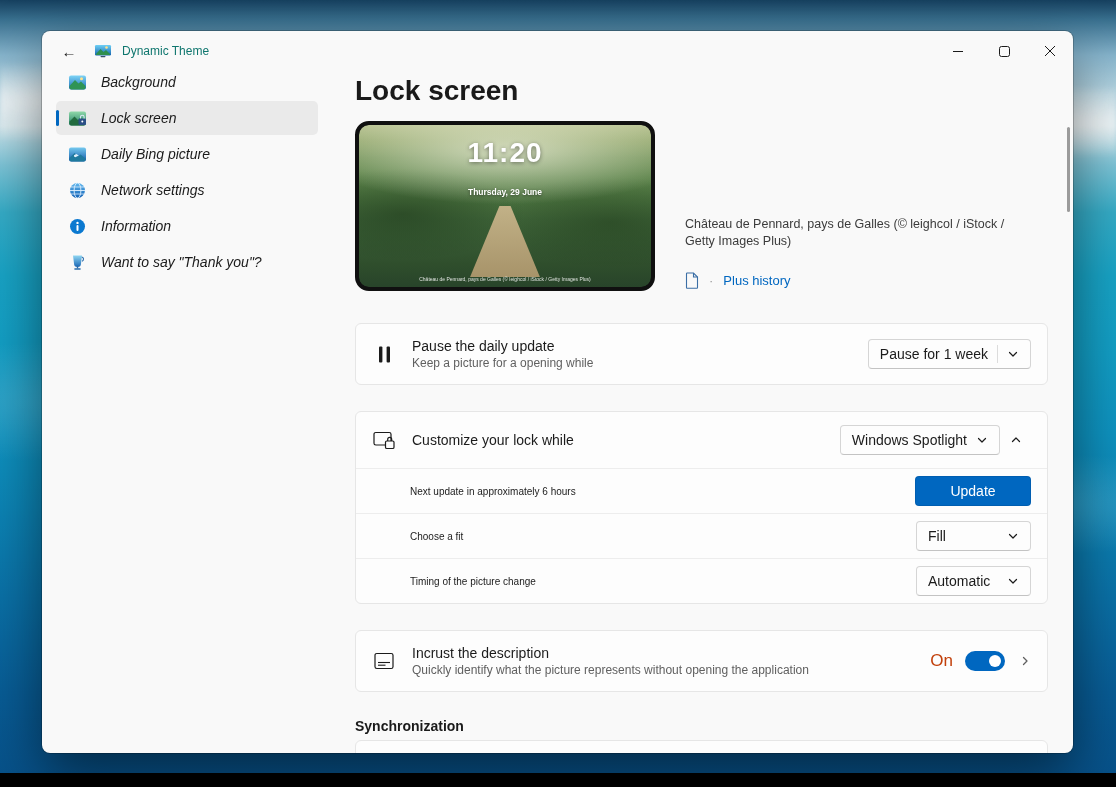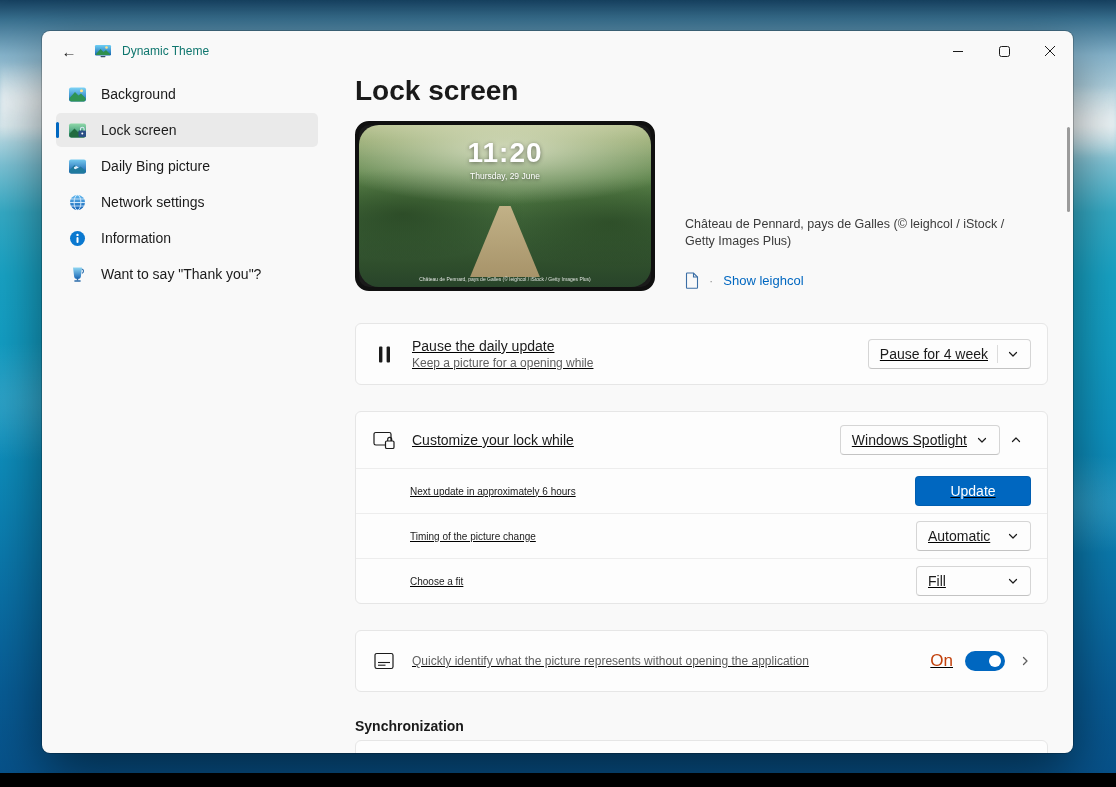--- a/index.html
+++ b/index.html
@@ -43,56 +43,56 @@
   .titlebar { position:absolute; top:0; left:0; right:0; height:40px; display:flex; align-items:center; padding-left:10px; }
   button { font-family:inherit; cursor:pointer; }
   .back-btn { width:34px; height:30px; border:none; background:transparent; border-radius:4px;
     font-size:15px; color:#1b1b1b; display:flex; align-items:center; justify-content:center; margin-right:8px; }
   .app-icon { width:18px; height:18px; margin-right:10px; display:flex; }
   .app-title { font-size:12px; color:#0f766e; }
   .win-controls { position:absolute; right:0; top:0; height:40px; display:flex; }
   .win-btn { width:46px; height:40px; border:none; background:transparent; display:flex; align-items:center; justify-content:center; }
 
   
-  .sidebar { position:absolute; top:46px; left:14px; width:262px; }
+  .sidebar { position:absolute; top:34px; left:14px; width:262px;font-style:italic; }
   .side-item { position:relative; display:flex; align-items:center; gap:14px; height:34px; margin-bottom:2px;
     border-radius:5px; padding:0 12px; font-size:14px; color:#1b1b1b; cursor:default; }
   .side-item.selected { background:#eaeaea; }
   .side-item.selected::before { content:""; position:absolute; left:0; top:9px; width:3px; height:16px; border-radius:2px; background:#0067C0; }
   .side-icon { width:19px; height:19px; flex:none; display:flex; }
 
   
   .content { position:absolute; top:40px; left:313px; width:693px; }
   h1 { margin:4px 0 14px; font-size:28px; font-weight:600; color:#1a1a1a; }
 
   .hero { display:flex; }
   .preview { width:300px; height:170px; border:4px solid #101010; border-radius:14px; overflow:hidden; position:relative; flex:none; background:#1a1a1a; }
-  .preview-img { position:absolute; inset:0; border-radius:20px; overflow:hidden;
+  .preview-img { position:absolute; inset:0; border-radius:9px; overflow:hidden;
     background:
       radial-gradient(120% 60% at 50% 16%, rgba(235,237,216,.75), rgba(235,237,216,0) 55%),
       radial-gradient(60% 40% at 15% 55%, rgba(18,42,16,.45), transparent 70%),
       radial-gradient(60% 40% at 86% 60%, rgba(23,48,18,.4), transparent 70%),
       linear-gradient(180deg,#b7c290 0%,#93a86d 10%,#74945a 20%,#5d844b 32%,#4c7440 45%,#40663a 58%,#375a33 72%,#2f4e2c 86%,#28442a 100%);
   }
   .path-shape { position:absolute; left:38%; width:24%; top:50%; bottom:6%;
     clip-path:polygon(42% 0, 58% 0, 100% 100%, 0 100%);
     background:linear-gradient(180deg,#cdb88e,#b29a6f); opacity:.92; }
   .clock { position:absolute; top:12px; left:0; right:0; text-align:center; color:#fff; }
   .time { font-size:28px; font-weight:600; letter-spacing:1px; text-shadow:0 1px 4px rgba(0,0,0,.45); }
-  .date { font-size:8.5px; font-weight:400; margin-top:2px; text-shadow:0 1px 3px rgba(0,0,0,.5); }
+  .date { font-size:8.5px; font-weight:700; margin-top:18px; text-shadow:0 1px 3px rgba(0,0,0,.5); }
   .watermark { position:absolute; bottom:5px; left:12%; right:12%; text-align:center; font-size:5px;
     color:rgba(255,255,255,.85); white-space:nowrap; overflow:hidden; text-overflow:ellipsis; }
 
   .hero-right { margin-left:30px; width:350px; display:flex; flex-direction:column; justify-content:flex-end; padding-bottom:1px; }
   .caption { margin:0; font-size:12.5px; line-height:1.35; color:#3b3b3b; width:340px; }
   .history-row { display:flex; align-items:center; gap:10px; margin-top:20px; height:20px; }
   .dot { color:#9a9a9a; font-size:13px; }
   .link { color:#0067C0; font-size:13px; text-decoration:none; cursor:pointer; }
 
-  .card { background:#fdfdfd; border:1px solid #e6e6e6; border-radius:6px; margin-top:26px;text-decoration:underline; }
+  .card { background:#fdfdfd; border:1px solid #e6e6e6; border-radius:6px; margin-top:26px; }
   .card.first { margin-top:32px; }
   .card-row { display:flex; align-items:center; padding:0 16px; min-height:60px; }
   .card-row.header { min-height:56px; }
   .card-icon { width:24px; display:flex; justify-content:center; margin-right:16px; flex:none; }
   .card-text { display:flex; flex-direction:column; gap:2px; }
   .card-title { font-size:14px; color:#1b1b1b; }
   .card-sub { font-size:12px; color:#606060; }
   .right { margin-left:auto; display:flex; align-items:center; }
 
   .btn { display:inline-flex; align-items:center; height:30px; background:#fdfdfd;
@@ -280,40 +280,40 @@
       <div class="hero-right">
         <p class="caption">Château de Pennard, pays de Galles (© leighcol / iStock / Getty Images Plus)</p>
         <div class="history-row">
           <span style="display:flex;">
             <svg width="14" height="17" viewBox="0 0 14 17">
               <path d="M2 1 h6.5 L12.5 5 V15.5 a0.8 0.8 0 0 1 -0.8 0.8 H2.3 a0.8 0.8 0 0 1 -0.8 -0.8 V1.8 A0.8 0.8 0 0 1 2 1 Z" fill="none" stroke="#3b6ea5" stroke-width="1.1"></path>
               <path d="M8.5 1 V5 H12.5" fill="none" stroke="#3b6ea5" stroke-width="1.1"></path>
             </svg>
           </span>
           <span class="dot">·</span>
-          <a class="link">Show leighcol</a>
+          <a class="link">Plus history</a>
         </div>
       </div>
     </div>
 
     <section class="card first">
       <div class="card-row">
         <span class="card-icon">
           <svg width="13" height="19" viewBox="0 0 13 19">
             <rect x="1" y="1.5" width="3.4" height="16" rx="1" fill="#1b1b1b"></rect>
             <rect x="8.6" y="1.5" width="3.4" height="16" rx="1" fill="#1b1b1b"></rect>
           </svg>
         </span>
         <div class="card-text">
           <span class="card-title">Pause the daily update</span>
           <span class="card-sub">Keep a picture for a opening while</span>
         </div>
         <div class="right">
           <button class="btn">
-            <span>Pause for 4 week</span>
+            <span>Pause for 1 week</span>
             <span class="seg-divider"></span>
             <span style="display:flex;">
               <svg width="12" height="12" viewBox="0 0 12 12">
                   <path d="M2.5 4.5 L6 8 L9.5 4.5" fill="none" stroke="#1b1b1b" stroke-width="1.2" stroke-linecap="round" stroke-linejoin="round"></path>
                 </svg>
             </span>
           </button>
         </div>
       </div>
     </section>
@@ -350,58 +350,59 @@
       <div class="exp-row">
         <span class="exp-label">Next update in approximately 6 hours</span>
         <div class="right">
           <button class="btn-primary">
             <span>Update</span>
           </button>
         </div>
       </div>
 
       <div class="exp-row">
+        <span class="exp-label">Choose a fit</span>
+        <div class="right">
+          <button class="btn dd small">
+            <span>Fill</span>
+            <span style="display:flex;">
+              <svg width="12" height="12" viewBox="0 0 12 12">
+                  <path d="M2.5 4.5 L6 8 L9.5 4.5" fill="none" stroke="#1b1b1b" stroke-width="1.2" stroke-linecap="round" stroke-linejoin="round"></path>
+                </svg>
+            </span>
+          </button>
+        </div>
+      </div>
+
+      <div class="exp-row">
         <span class="exp-label">Timing of the picture change</span>
         <div class="right">
           <button class="btn dd small">
             <span>Automatic</span>
-            <span style="display:flex;">
-              <svg width="12" height="12" viewBox="0 0 12 12">
-                  <path d="M2.5 4.5 L6 8 L9.5 4.5" fill="none" stroke="#1b1b1b" stroke-width="1.2" stroke-linecap="round" stroke-linejoin="round"></path>
-                </svg>
-            </span>
-          </button>
-        </div>
-      </div>
-
-      <div class="exp-row">
-        <span class="exp-label">Choose a fit</span>
-        <div class="right">
-          <button class="btn dd small">
-            <span>Fill</span>
             <span style="display:flex;">
               <svg width="12" height="12" viewBox="0 0 12 12">
                   <path d="M2.5 4.5 L6 8 L9.5 4.5" fill="none" stroke="#1b1b1b" stroke-width="1.2" stroke-linecap="round" stroke-linejoin="round"></path>
                 </svg>
             </span>
           </button>
         </div>
       </div>
     </section>
 
     <section class="card">
       <div class="card-row">
         <span class="card-icon">
           <svg width="20" height="18" viewBox="0 0 20 18">
             <rect x="1" y="1.5" width="18" height="15" rx="1.8" fill="none" stroke="#1b1b1b" stroke-width="1.2"></rect>
             <line x1="4" y1="10.5" x2="16" y2="10.5" stroke="#1b1b1b" stroke-width="1.1"></line>
             <line x1="4" y1="13.2" x2="11.5" y2="13.2" stroke="#1b1b1b" stroke-width="1.1"></line>
           </svg>
         </span>
         <div class="card-text">
+          <span class="card-title">Incrust the description</span>
           <span class="card-sub">Quickly identify what the picture represents without opening the application</span>
         </div>
         <div class="right">
           <span class="on-label">On</span>
           <button class="toggle"></button>
           <button class="chev-right-btn">
             <span style="display:flex;">
               <svg width="12" height="12" viewBox="0 0 12 12">
                   <path d="M4.5 2.5 L8 6 L4.5 9.5" fill="none" stroke="#5f5f5f" stroke-width="1.3" stroke-linecap="round" stroke-linejoin="round"></path>
                 </svg>

